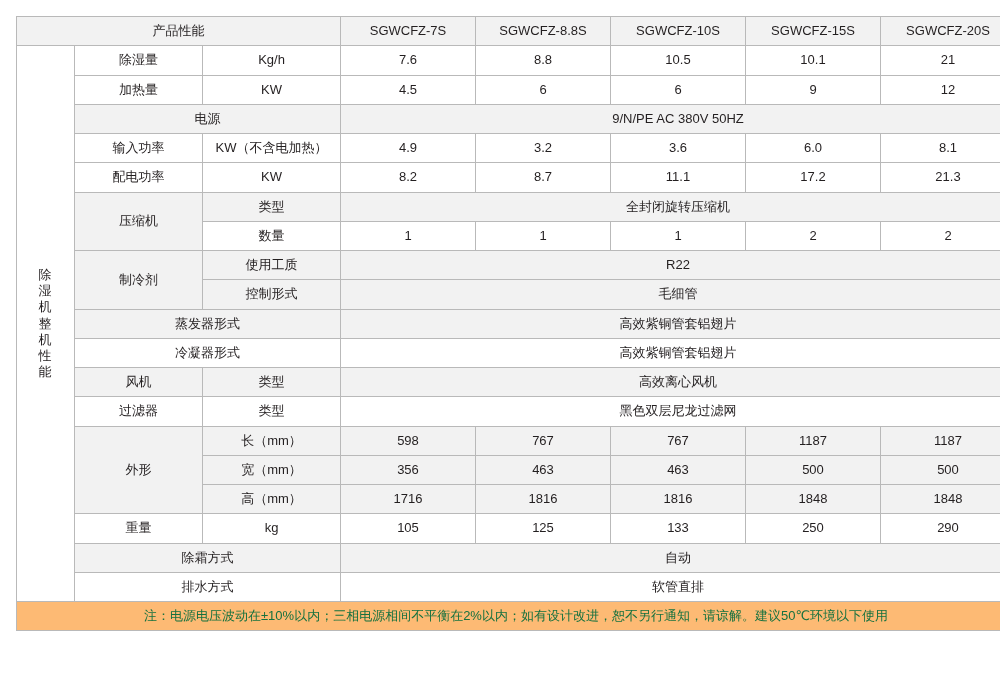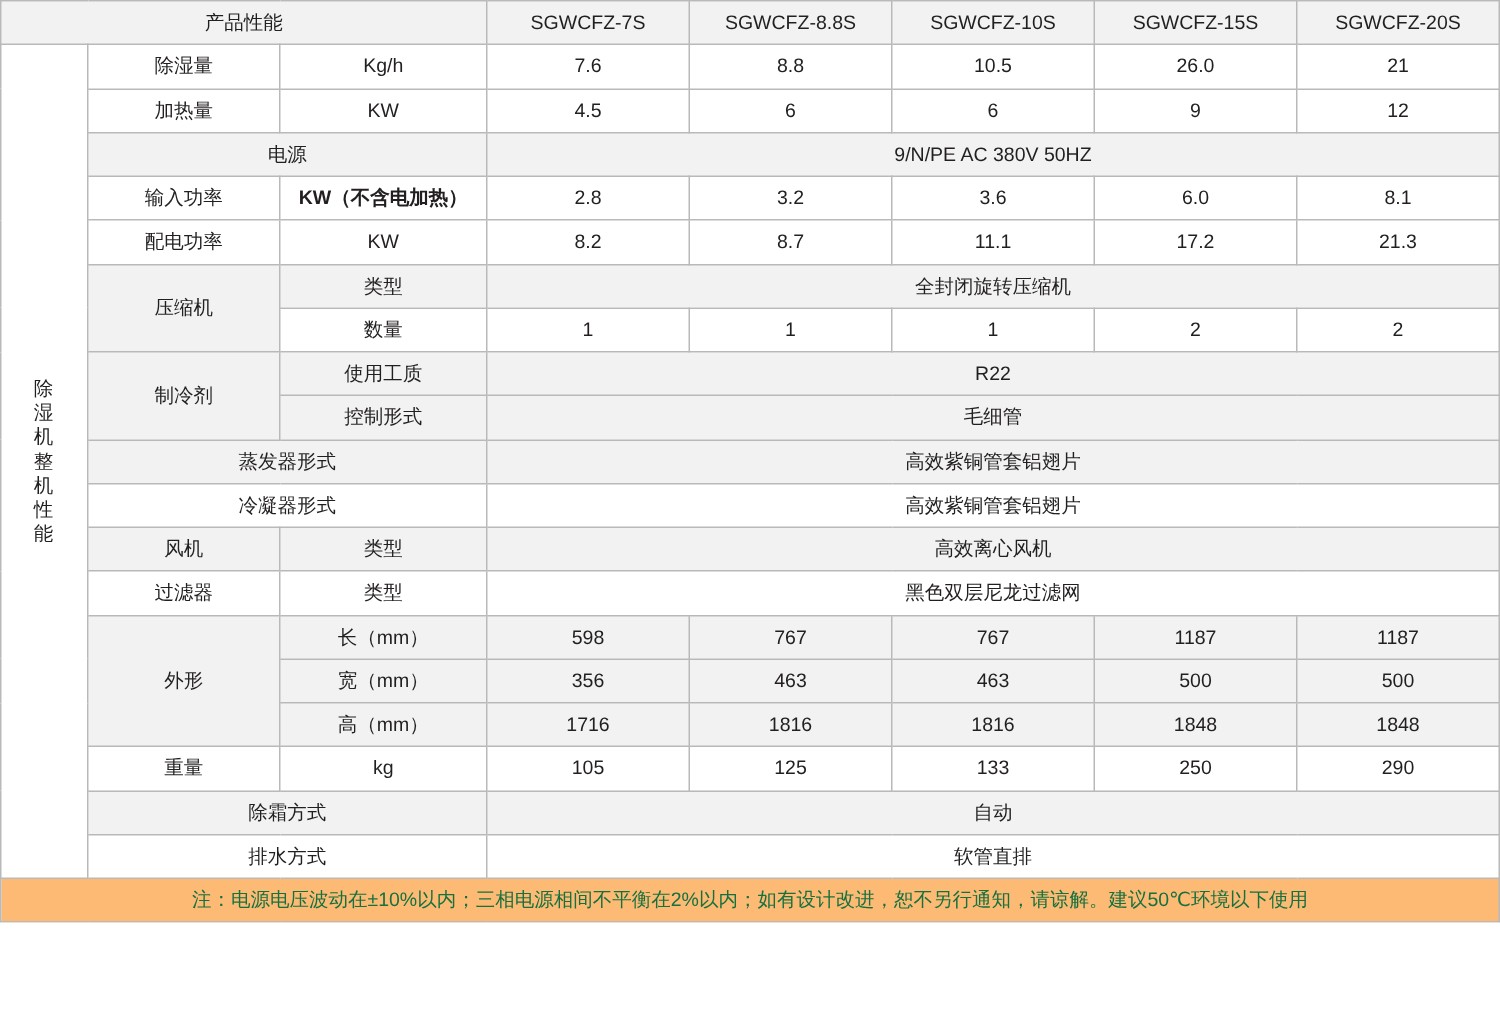--- a/index.html
+++ b/index.html
@@ -9,21 +9,21 @@
   }
   body {
     font-family: "Liberation Sans", "DejaVu Sans", sans-serif;
     font-size: 13px;
     color: #231f20;
     width: 1000px;
   }
   .spec-wrap {
     width: 860px;
     box-sizing: border-box;
-    padding: 0;
+    padding: 16px;
   }
   table.spec {
     border-collapse: collapse;
     width: 1000px;
     table-layout: fixed;
   }
   table.spec td {
     border: 1px solid #b9b9b9;
     text-align: center;
     vertical-align: middle;
@@ -46,21 +46,20 @@
     letter-spacing: 1px;
     line-height: 1.55;
     padding: 4px 6px;
   }
   .vert span {
     display: inline-block;
     width: 14px;
   }
   .small {
     font-size: 12px;
-    font-weight: bold;
   }
   .hdr {
     font-size: 14px;
   }
   .note-row td {
     border: 1px solid #b9b9b9;
     text-align: left;
     padding: 8px 10px;
     font-size: 12.5px;
     color: #1a6b3c;
@@ -108,21 +107,21 @@
           <span>整</span><br>
           <span>机</span><br>
           <span>性</span><br>
           <span>能</span>
         </td>
         <td class="plain">除湿量</td>
         <td class="plain">Kg/h</td>
         <td class="plain">7.6</td>
         <td class="plain">8.8</td>
         <td class="plain">10.5</td>
-        <td class="plain">26.0</td>
+        <td class="plain">10.1</td>
         <td class="plain">21</td>
       </tr>
 
       <tr>
         <td class="plain">加热量</td>
         <td class="plain">KW</td>
         <td class="plain">4.5</td>
         <td class="plain">6</td>
         <td class="plain">6</td>
         <td class="plain">9</td>
@@ -130,21 +129,21 @@
       </tr>
 
       <tr>
         <td class="shade" colspan="2">电源</td>
         <td class="shade" colspan="5">9/N/PE AC 380V 50HZ</td>
       </tr>
 
       <tr>
         <td class="plain">输入功率</td>
         <td class="plain small">KW（不含电加热）</td>
-        <td class="plain">2.8</td>
+        <td class="plain">4.9</td>
         <td class="plain">3.2</td>
         <td class="plain">3.6</td>
         <td class="plain">6.0</td>
         <td class="plain">8.1</td>
       </tr>
 
       <tr>
         <td class="plain">配电功率</td>
         <td class="plain">KW</td>
         <td class="plain">8.2</td>

